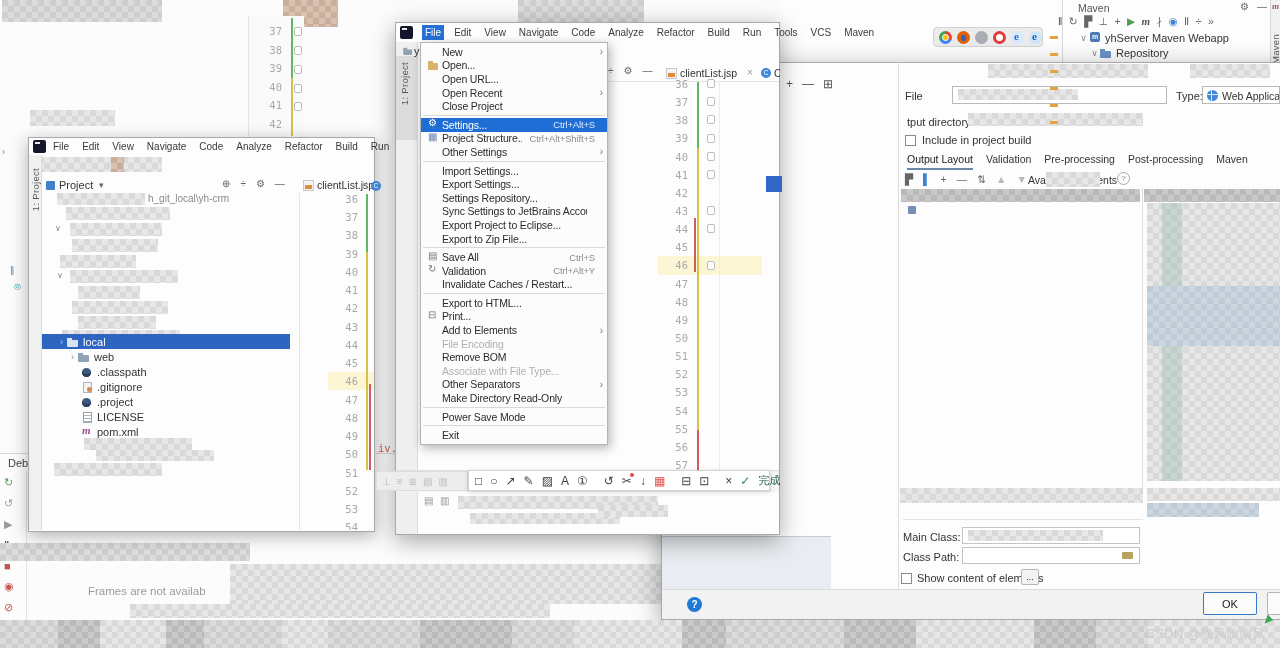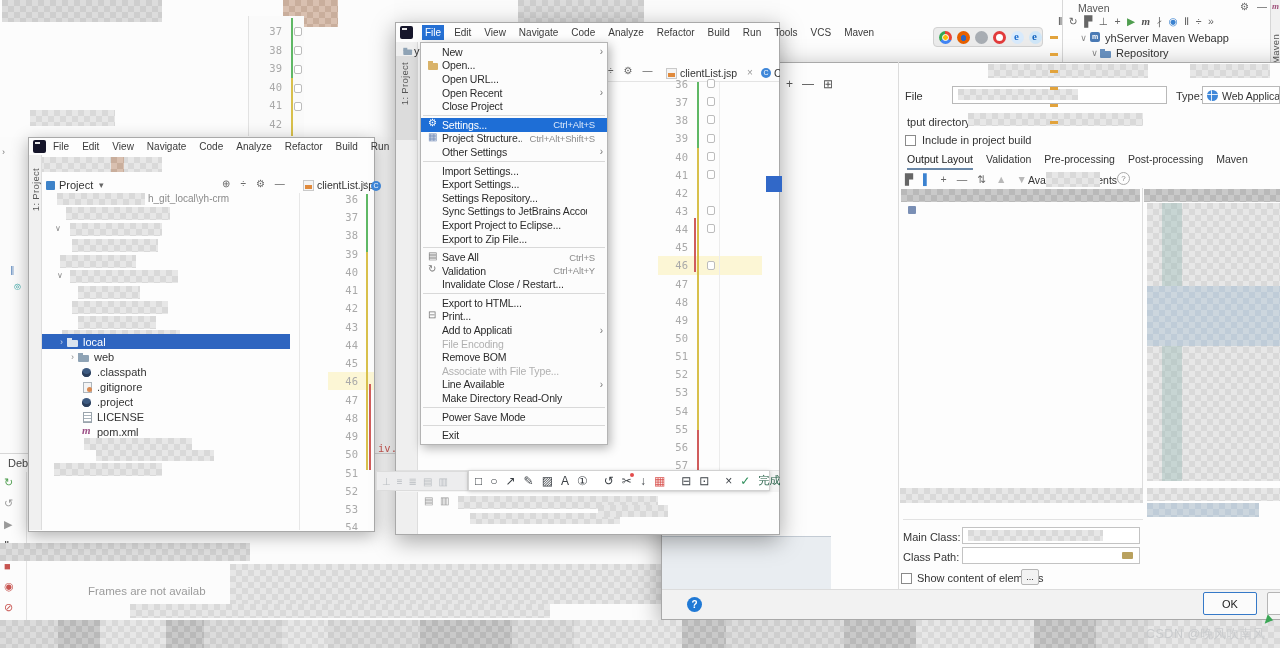--- a/index.html
+++ b/index.html
@@ -660,21 +660,21 @@
 
       <div class="mi">
         <span class="mic sync"></span>
         <span class="lbl">Validation</span>
         <span class="sc">Ctrl+Alt+Y</span>
         <span class="ar"></span>
       </div>
 
       <div class="mi">
         <span class="mic"></span>
-        <span class="lbl">Invalidate Close / Restart...</span>
+        <span class="lbl">Invalidate Caches / Restart...</span>
         <span class="sc"></span>
         <span class="ar"></span>
       </div>
 
       <div class="mi sep">
         <span class="mic"></span>
         <span class="lbl"></span>
         <span class="sc"></span>
         <span class="ar"></span>
       </div>
@@ -688,21 +688,21 @@
 
       <div class="mi">
         <span class="mic printer"></span>
         <span class="lbl">Print...</span>
         <span class="sc"></span>
         <span class="ar"></span>
       </div>
 
       <div class="mi">
         <span class="mic"></span>
-        <span class="lbl">Add to Applicati</span>
+        <span class="lbl">Add to Elements</span>
         <span class="sc"></span>
         <span class="ar">›</span>
       </div>
 
       <div class="mi dis">
         <span class="mic"></span>
         <span class="lbl">File Encoding</span>
         <span class="sc"></span>
         <span class="ar"></span>
       </div>
@@ -716,21 +716,21 @@
 
       <div class="mi dis">
         <span class="mic"></span>
         <span class="lbl">Associate with File Type...</span>
         <span class="sc"></span>
         <span class="ar"></span>
       </div>
 
       <div class="mi">
         <span class="mic"></span>
-        <span class="lbl">Line Available</span>
+        <span class="lbl">Other Separators</span>
         <span class="sc"></span>
         <span class="ar">›</span>
       </div>
 
       <div class="mi">
         <span class="mic"></span>
         <span class="lbl">Make Directory Read-Only</span>
         <span class="sc"></span>
         <span class="ar"></span>
       </div>

